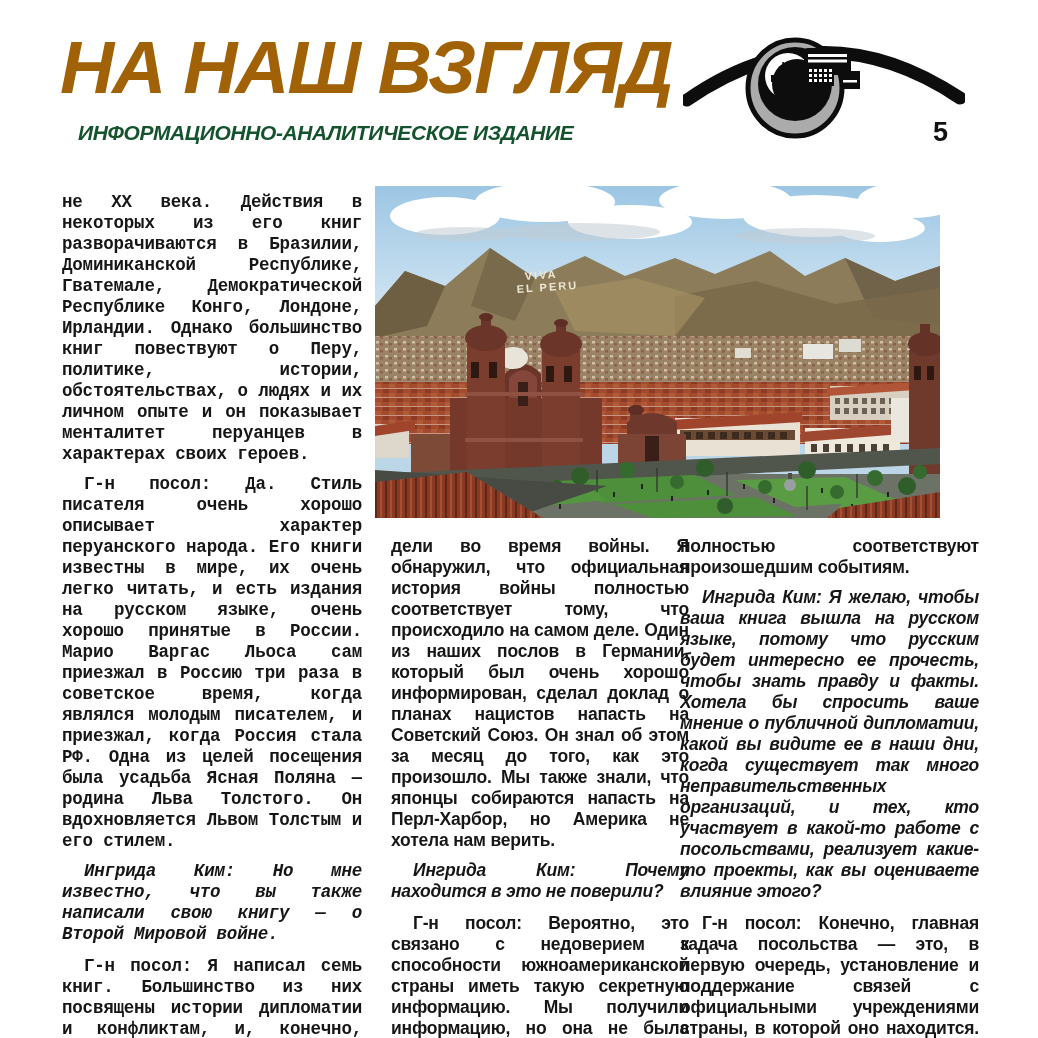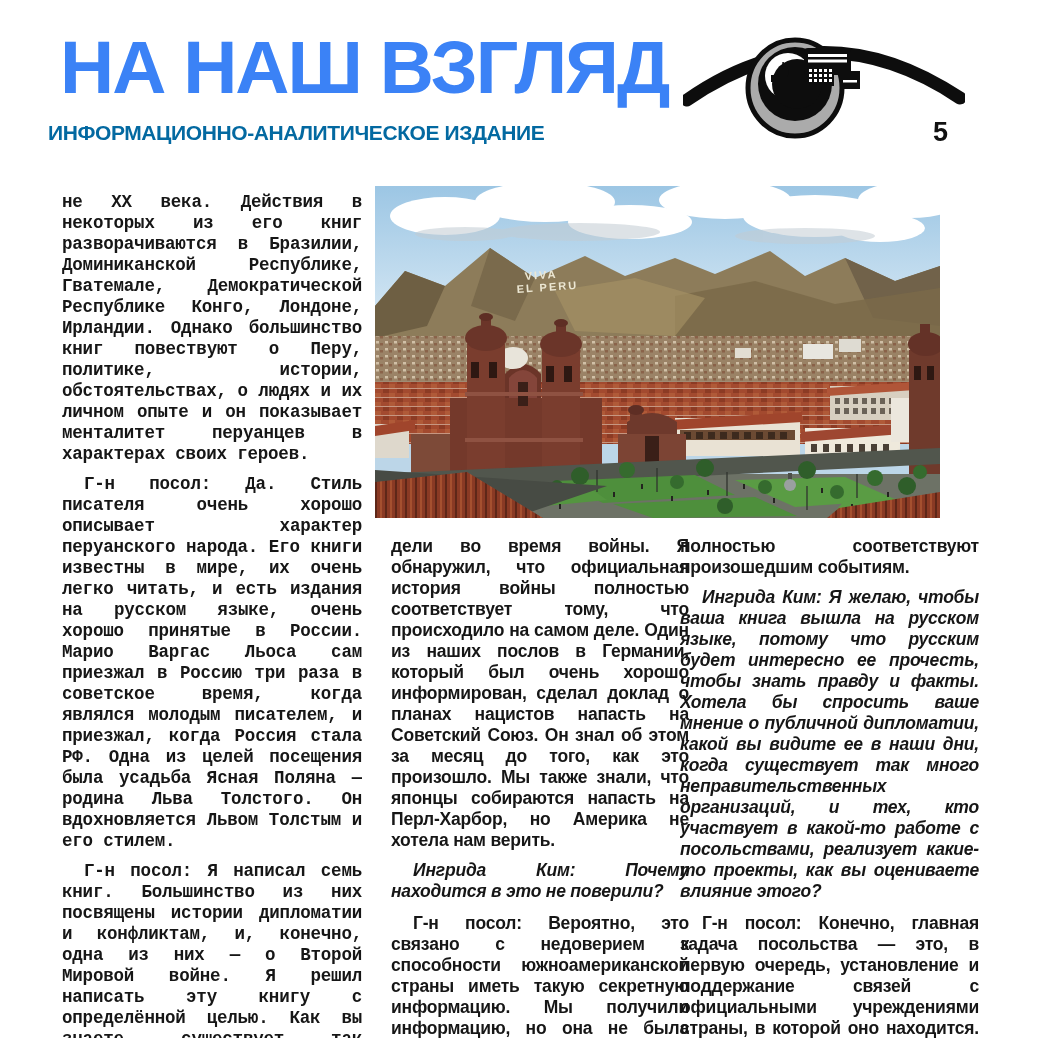--- a/index.html
+++ b/index.html
@@ -11,23 +11,23 @@
     overflow:hidden;
     font-family:"Liberation Sans",sans-serif;
     color:#161616;
   }
   .page-title{
     position:absolute;left:60px;top:30px;margin:0;
     font-size:75px;line-height:1;font-weight:700;
     letter-spacing:-2px;color:#17618f;white-space:nowrap;
   }
   .subtitle{
-    position:absolute;left:48px;top:121px;
+    position:absolute;left:78px;top:121px;
     font-size:21px;font-weight:700;letter-spacing:-0.4px;
-    color:#0369a1;white-space:nowrap;
+    color:#14532d;white-space:nowrap;font-style:italic;
   }
   .page-number{
     position:absolute;left:924px;top:117px;width:24px;
     font-size:27px;font-weight:700;color:#111;text-align:right;
   }
   .logo{position:absolute;left:683px;top:33px;width:282px;height:106px;}
   .photo{
     position:absolute;left:375px;top:186px;width:565px;height:332px;
     margin:0;overflow:hidden;background:#bcd6e8;
   }
@@ -42,21 +42,21 @@
   .col3{left:680px;top:536px;width:299px;height:502px;}
   .col p{margin:0 0 9px;text-indent:22px;}
   .col p.noindent{text-indent:0;}
   .col p.question{font-style:italic;margin:3px 0 11px;}
 </style>
 </head>
 <body>
 
 <div class="page">
 
-  <h1 class="page-title" style="color: #3b82f6;">НА НАШ ВЗГЛЯД</h1>
+  <h1 class="page-title" style="color: #a16207; font-style: italic;">НА НАШ ВЗГЛЯД</h1>
 
   <svg class="logo" viewBox="0 0 282 106" xmlns="http://www.w3.org/2000/svg">
     <path d="M4,67 Q139,-27 277,65" fill="none" stroke="#0d0d0d" stroke-width="13" stroke-linecap="round"></path>
     <ellipse cx="112" cy="55" rx="47" ry="48" fill="#ababab" stroke="#0d0d0d" stroke-width="5"></ellipse>
     <circle cx="112" cy="51" r="37" fill="#0d0d0d"></circle>
     <circle cx="105" cy="43" r="23" fill="#ffffff"></circle>
     <circle cx="114" cy="51" r="25" fill="#0d0d0d"></circle>
 
     <circle cx="100" cy="39" r="6" fill="#0d0d0d"></circle>
     <rect x="97" y="39" width="7" height="9" fill="#0d0d0d"></rect>
@@ -290,20 +290,21 @@
       <polygon points="0,284 232,300 138,332 0,332" fill="#474b44"></polygon>
       <rect x="28" y="298" width="9" height="5" fill="#d8c23a"></rect>
       <polygon points="0,296 92,286 168,332 0,332" fill="url(#tilefg)"></polygon>
       <polygon points="464,322 565,306 565,332 452,332" fill="url(#tilefg)"></polygon>
     </svg>
   </figure>
 
   <div class="col col1">
       <p class="body noindent">не XX века. Действия в некоторых из его книг разворачиваются в Бразилии, Доминиканской Республике, Гватемале, Демократической Республике Конго, Лондоне, Ирландии. Однако большинство книг повествуют о Перу, политике, истории, обстоятельствах, о людях и их личном опыте и он показывает менталитет перуанцев в характерах своих героев.</p>
       <p class="body">Г-н посол: Да. Стиль писателя очень хорошо описывает характер перуанского народа. Его книги известны в мире, их очень легко читать, и есть издания на русском языке, очень хорошо принятые в России. Марио Варгас Льоса сам приезжал в Россию три раза в советское время, когда являлся молодым писателем, и приезжал, когда Россия стала РФ. Одна из целей посещения была усадьба Ясная Поляна — родина Льва Толстого. Он вдохновляется Львом Толстым и его стилем.</p>
+      <p class="question">Ингрида Ким: Но мне известно, что вы также написали свою книгу — о Второй Мировой войне.</p>
       <p class="body">Г-н посол: Я написал семь книг. Большинство из них посвящены истории дипломатии и конфликтам, и, конечно, одна из них — о Второй Мировой войне. Я решил написать эту книгу с определённой целью. Как вы знаете, существует так называемый ревизионизм, когда многие люди отрицают события, произошедшие во время Второй Мировой войны. Они</p>
     </div>
   <div class="col col2">
       <p class="body noindent">дели во время войны. Я обнаружил, что официальная история войны полностью соответствует тому, что происходило на самом деле. Один из наших послов в Германии, который был очень хорошо информирован, сделал доклад о планах нацистов напасть на Советский Союз. Он знал об этом за месяц до того, как это произошло. Мы также знали, что японцы собираются напасть на Перл-Харбор, но Америка не хотела нам верить.</p>
       <p class="question">Ингрида Ким: Почему находится в это не поверили?</p>
       <p class="body">Г-н посол: Вероятно, это связано с недоверием к способности южноамериканской страны иметь такую секретную информацию. Мы получили информацию, но она не была должным образом рассмотрена. Позже было проведено расследование в американском кнгрессе, в ходе которого у американского посла спросили, почему он не поверил в полу-</p>
     </div>
   <div class="col col3">
       <p class="body noindent">полностью соответствуют произошедшим событиям.</p>
       <p class="question">Ингрида Ким: Я желаю, чтобы ваша книга вышла на русском языке, потому что русским будет интересно ее прочесть, чтобы знать правду и факты. Хотела бы спросить ваше мнение о публичной дипломатии, какой вы видите ее в наши дни, когда существует так много неправительственных организаций, и тех, кто участвует в какой-то работе с посольствами, реализует какие-то проекты, как вы оцениваете влияние этого?</p>

